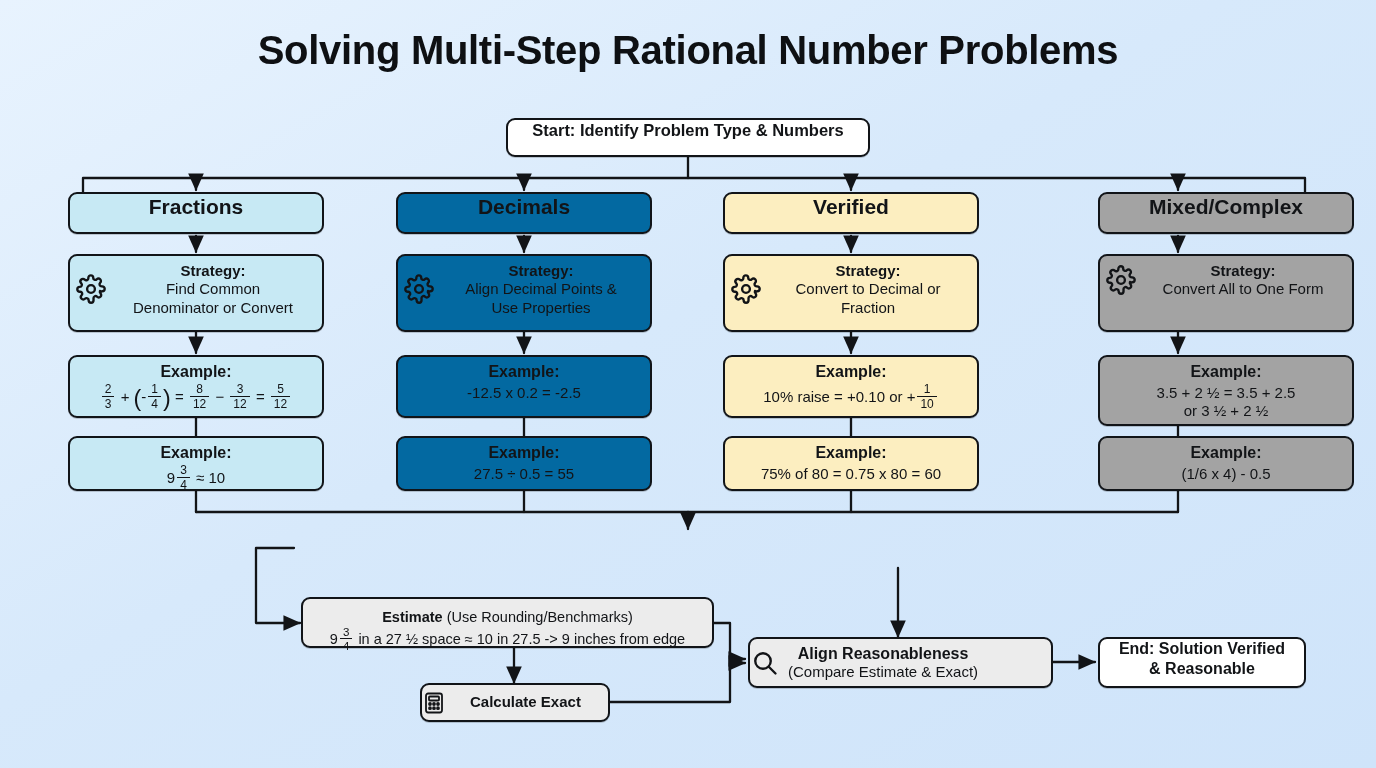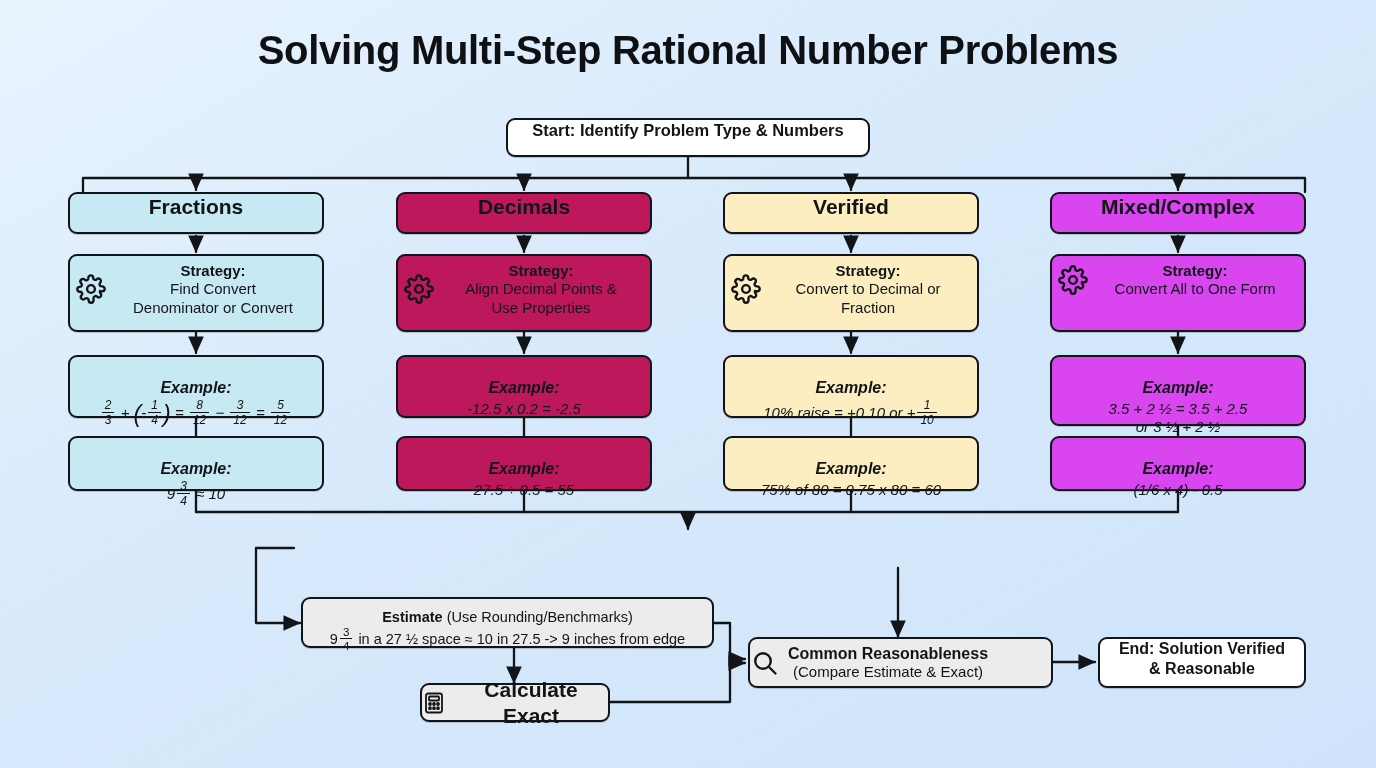--- a/index.html
+++ b/index.html
@@ -25,28 +25,28 @@
     color: #121417;
     line-height: 1.22;
     box-shadow: 0 1px 0 rgba(0,0,0,0.18);
   }
   .node .t-bold { font-weight: bold; }
 
   .cat-head { height: 42px; font-size: 21px; font-weight: bold; }
   .strategy { font-size: 15px; padding: 6px 8px 6px 6px; }
   .strategy .srow { display:flex; align-items:center; justify-content:center; width:100%; gap:6px; }
   .strategy .stext { flex:1; }
-  .example { font-size: 15px; padding: 21px 7px; font-style: italic; }
+  .example { font-size: 15px; padding: 5px 7px; }
   .example .head { font-weight: bold; font-size: 16px; margin-bottom: 2px; }
 
   .white { background: #ffffff; }
   .fill-frac { background: #c7e9f4; }
-  .fill-dec  { background: #be185d; }
+  .fill-dec  { background: #0369a1; }
   .fill-pct  { background: #fceec0; }
-  .fill-mix  { background: #d946ef; }
+  .fill-mix  { background: #a3a3a3; margin-left: 48px; }
   .fill-gray { background: #ececec; }
 
   
   .frac { display: inline-flex; flex-direction: column; vertical-align: middle;
           text-align: center; line-height: 1.0; font-size: 0.80em; margin: 0 2px;
           position: relative; top: -1px; }
   .frac .num { border-bottom: 1.4px solid #121417; padding: 0 3px 1px 3px; }
   .frac .den { padding: 1px 3px 0 3px; }
   .paren { font-size: 1.55em; font-weight: 300; line-height: 0.7; position: relative; top: 1px; }
 
@@ -131,21 +131,21 @@
   <div class="node fill-frac strategy" style="left:68px; top:254px; width:256px; height:78px;">
     <div class="srow">
       <span class="icon">
         <svg width="30" height="30" viewBox="0 0 24 24" fill="none" stroke="#121417" stroke-width="1.9" stroke-linecap="round" stroke-linejoin="round">
           <circle cx="12" cy="12" r="3.1"></circle>
           <path d="M19.2 13.6a1.6 1.6 0 0 0 .32 1.77l.06.06a1.95 1.95 0 1 1-2.76 2.76l-.06-.06a1.6 1.6 0 0 0-1.77-.32 1.6 1.6 0 0 0-.97 1.47V21a1.95 1.95 0 1 1-3.9 0v-.1a1.6 1.6 0 0 0-1.05-1.47 1.6 1.6 0 0 0-1.77.32l-.06.06A1.95 1.95 0 1 1 4.48 17l.06-.06a1.6 1.6 0 0 0 .32-1.77 1.6 1.6 0 0 0-1.47-.97H3a1.95 1.95 0 0 1 0-3.9h.1a1.6 1.6 0 0 0 1.47-1.05 1.6 1.6 0 0 0-.32-1.77l-.06-.06A1.95 1.95 0 1 1 7 4.48l.06.06a1.6 1.6 0 0 0 1.77.32h.08A1.6 1.6 0 0 0 9.88 3.4V3a1.95 1.95 0 1 1 3.9 0v.1a1.6 1.6 0 0 0 .97 1.47 1.6 1.6 0 0 0 1.77-.32l.06-.06A1.95 1.95 0 1 1 19.34 7l-.06.06a1.6 1.6 0 0 0-.32 1.77v.08a1.6 1.6 0 0 0 1.47.97H21a1.95 1.95 0 1 1 0 3.9h-.1a1.6 1.6 0 0 0-1.47.97z"></path>
         </svg>
       </span>
       <span class="stext">
         <span class="t-bold row-line">Strategy:</span>
-        <span class="row-line">Find Convert</span>
+        <span class="row-line">Find Common</span>
         <span class="row-line">Denominator or Convert</span>
       </span>
     </div>
   </div>
 
   <div class="node fill-frac example" style="left:68px; top:355px; width:256px; height:63px;">
     <div class="head">Example:</div>
     <div style="display:flex;align-items:center;justify-content:center;">
       <span class="frac">
           <span class="num">2</span>
@@ -296,21 +296,21 @@
     <div style="display:flex;align-items:center;justify-content:center;white-space:nowrap;">
       <span>9</span>
         <span class="frac">
           <span class="num">3</span>
           <span class="den">4</span>
         </span>
       <span>&nbsp;in a 27 ½ space ≈ 10 in 27.5 -&gt; 9 inches from edge</span>
     </div>
   </div>
 
-  <div class="node fill-gray" style="left:420px; top:683px; width:190px; height:39px; flex-direction:row; gap:8px; font-size:21px; font-weight:bold;">
+  <div class="node fill-gray" style="left:420px; top:683px; width:190px; height:39px; flex-direction:row; gap:24px; font-size:15px; font-weight:bold;">
     <span class="icon">
       <svg width="24" height="24" viewBox="0 0 24 24" fill="none" stroke="#121417" stroke-width="1.8" stroke-linecap="round" stroke-linejoin="round">
         <rect x="4" y="2.5" width="16" height="19" rx="2.2"></rect>
         <rect x="7" y="5.5" width="10" height="4" rx="0.8"></rect>
         <circle cx="8" cy="13" r="1"></circle>
           <circle cx="12" cy="13" r="1"></circle>
           <circle cx="16" cy="13" r="1"></circle>
         <circle cx="8" cy="17.2" r="1"></circle>
           <circle cx="12" cy="17.2" r="1"></circle>
           <circle cx="16" cy="17.2" r="1"></circle>
@@ -320,21 +320,21 @@
   </div>
 
   <div class="node fill-gray" style="left:748px; top:637px; width:305px; height:51px; flex-direction:row; gap:8px; font-size:15px;">
     <span class="icon">
       <svg width="30" height="30" viewBox="0 0 24 24" fill="none" stroke="#121417" stroke-width="1.9" stroke-linecap="round">
         <circle cx="10.4" cy="10.4" r="6.2"></circle>
         <line x1="15.2" y1="15.2" x2="20.4" y2="20.4"></line>
       </svg>
     </span>
     <span style="display:flex;flex-direction:column;align-items:center;">
-      <span class="t-bold" style="font-size:16px;">Common Reasonableness</span>
+      <span class="t-bold" style="font-size:16px;">Align Reasonableness</span>
       <span>(Compare Estimate &amp; Exact)</span>
     </span>
   </div>
 
   <div class="node white" style="left:1098px; top:637px; width:208px; height:51px; font-size:16px; font-weight:bold;">
     <span>End: Solution Verified</span>
     <span>&amp; Reasonable</span>
   </div>
 
 </div>

